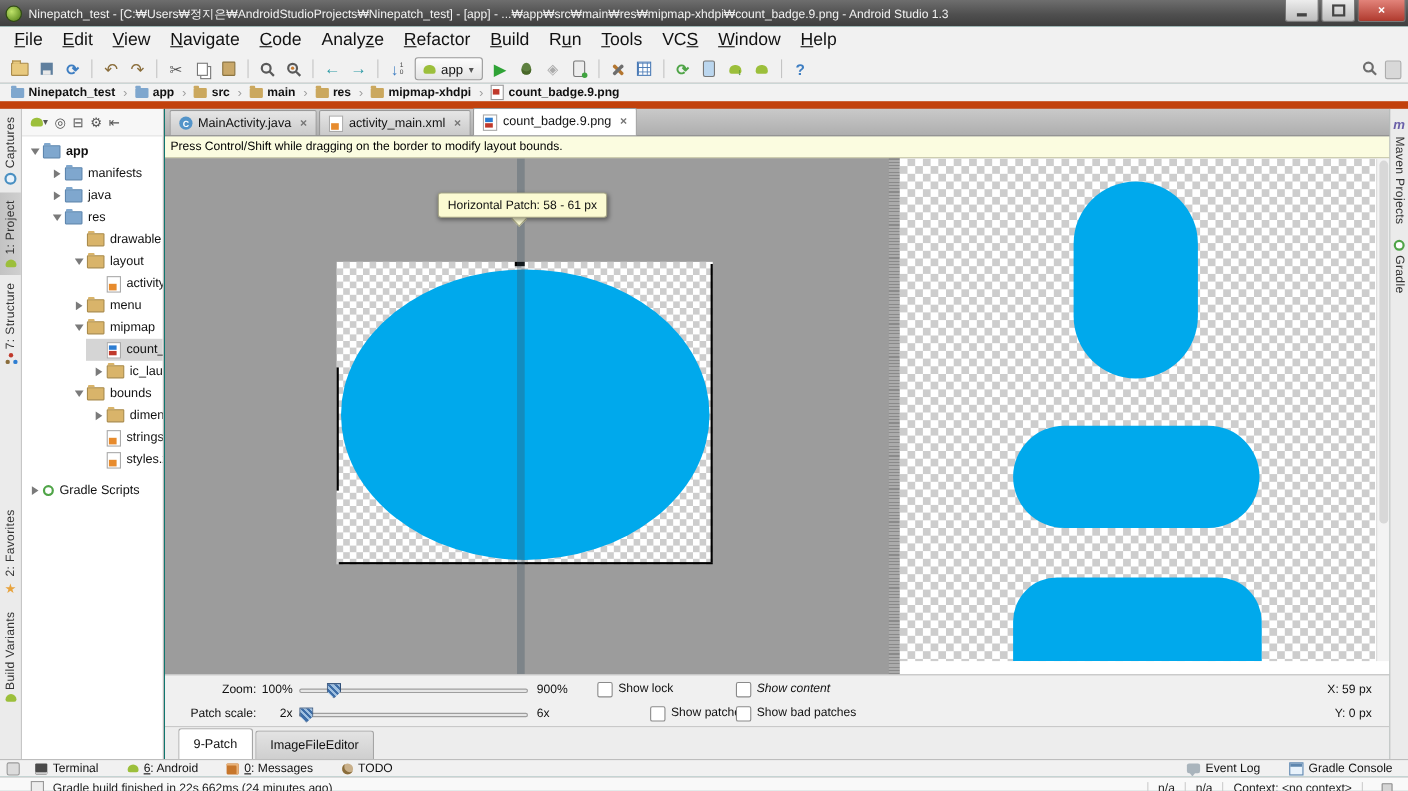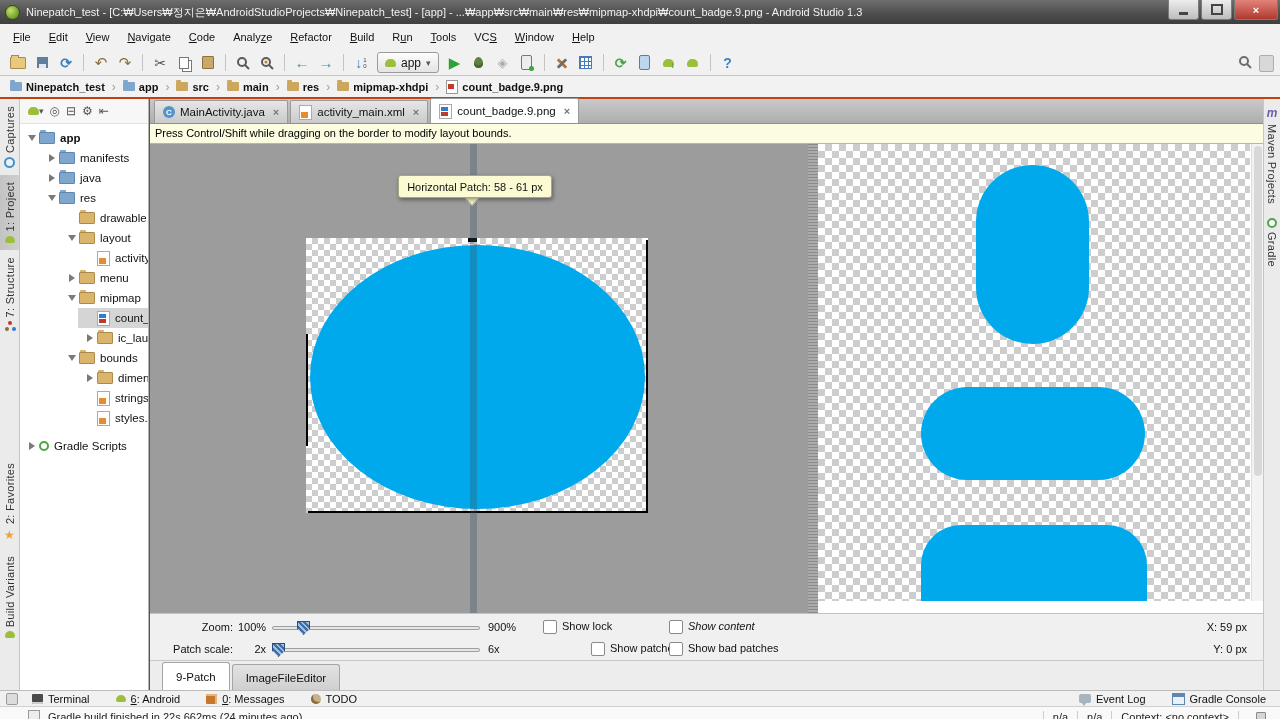--- a/index.html
+++ b/index.html
@@ -13,21 +13,21 @@
     background:radial-gradient(circle at 35% 35%,#BFE36A,#6F9A2C 70%);border:1px solid #2E4A12;}
   .win-title{white-space:nowrap;overflow:hidden;}
   .winbtns{position:absolute;right:2px;top:0;display:flex;height:19px;}
   .wbtn{width:29px;height:19px;display:flex;align-items:center;justify-content:center;
     background:linear-gradient(#EDEDED,#BDBDBD);border:1px solid #7A7A7A;border-top:none;border-radius:0 0 3px 3px;margin-left:2px;color:#333;font-size:11px;}
   .wbtn .bar{width:9px;height:3px;background:#444;margin-top:7px;}
   .wbtn .box{width:8px;height:7px;border:2px solid #444;}
   .wbtn.close{background:linear-gradient(#E2837A,#B03A2E);color:#fff;font-weight:bold;width:42px;}
   
   .menubar{left:0;top:24px;width:1280px;height:26px;background:#F1F1F1;display:flex;align-items:center;padding-left:4px;box-sizing:border-box;}
-  .menu-item{padding:3px 9px;font-size:11px;}
+  .menu-item{padding:3px 9px;font-size:16px;}
   
   .toolbar{left:0;top:50px;width:1280px;height:26px;background:#F1F1F1;border-bottom:1px solid #C6C6C6;
     display:flex;align-items:center;padding-left:6px;box-sizing:border-box;}
   .ti{width:24px;height:22px;display:inline-flex;align-items:center;justify-content:center;font-size:14px;position:relative;}
   .tsep{width:1px;height:17px;background:#C4C4C4;margin:0 5px;}
   .glyph-blue{color:#3E7EC2;font-weight:bold;}
   .glyph-tan{color:#8A6D3B;font-size:15px;}
   .glyph-teal{color:#2E9BA6;font-weight:bold;font-size:15px;}
   .folder-sm{width:14px;height:10px;background:#E8C97E;border:1px solid #A98B4C;border-radius:1px;position:relative;}
   .folder-sm::before{content:"";position:absolute;left:0;top:-3px;width:6px;height:2px;background:#E8C97E;border:1px solid #A98B4C;border-bottom:none;}
@@ -49,21 +49,21 @@
   .wrenchico::before,.wrenchico::after{content:"";position:absolute;left:1px;top:6px;width:12px;height:3px;border-radius:1px;}
   .wrenchico::before{background:#B4762F;transform:rotate(45deg);}
   .wrenchico::after{background:#6E6E6E;transform:rotate(-45deg);}
   .gridico{width:11px;height:11px;border:1px solid #4A7AB5;background:#fff;
     background-image:linear-gradient(#4A7AB5 1px,transparent 1px),linear-gradient(90deg,#4A7AB5 1px,transparent 1px);background-size:4px 4px;}
   .gsync{color:#4FA447;font-weight:bold;font-size:14px;}
   .sdkdown{font-size:8px;color:#2E7D32;margin-left:-3px;margin-top:6px;font-weight:bold;}
   .mag{width:14px;height:14px;display:inline-block;}
   .userbox{width:13px;height:15px;background:#D8D8D8;border:1px solid #ADADAD;border-radius:2px;}
   
-  .crumbbar{left:0;top:76px;width:1280px;height:23px;background:#F2F2F2;border-bottom:2px solid #c2410c;
+  .crumbbar{left:0;top:76px;width:1280px;height:23px;background:#F2F2F2;border-bottom:7px solid #c2410c;
     display:flex;align-items:center;padding-left:8px;box-sizing:border-box;font-size:11px;font-weight:bold;text-align:right;}
   .crumb{display:inline-flex;align-items:center;gap:4px;padding:1px 2px;}
   .crumb-sep{color:#9E9E9E;margin:0 5px;font-size:12px;font-weight:normal;}
   .cfold{width:12px;height:9px;border-radius:1px;position:relative;}
   .cfold::before{content:"";position:absolute;left:0;top:-2px;width:5px;height:2px;border-radius:1px 1px 0 0;background:inherit;}
   .cfold.blue{background:#7FA7CE;}
   .cfold.tan{background:#CBA85E;}
   .cfile{width:10px;height:12px;background:#fff;border:1px solid #999;position:relative;}
   .cfile::after{content:"";position:absolute;left:1px;top:3px;width:6px;height:5px;background:#C0392B;box-shadow:-0px 0 0 0 #2D7DD2 inset;}
   

